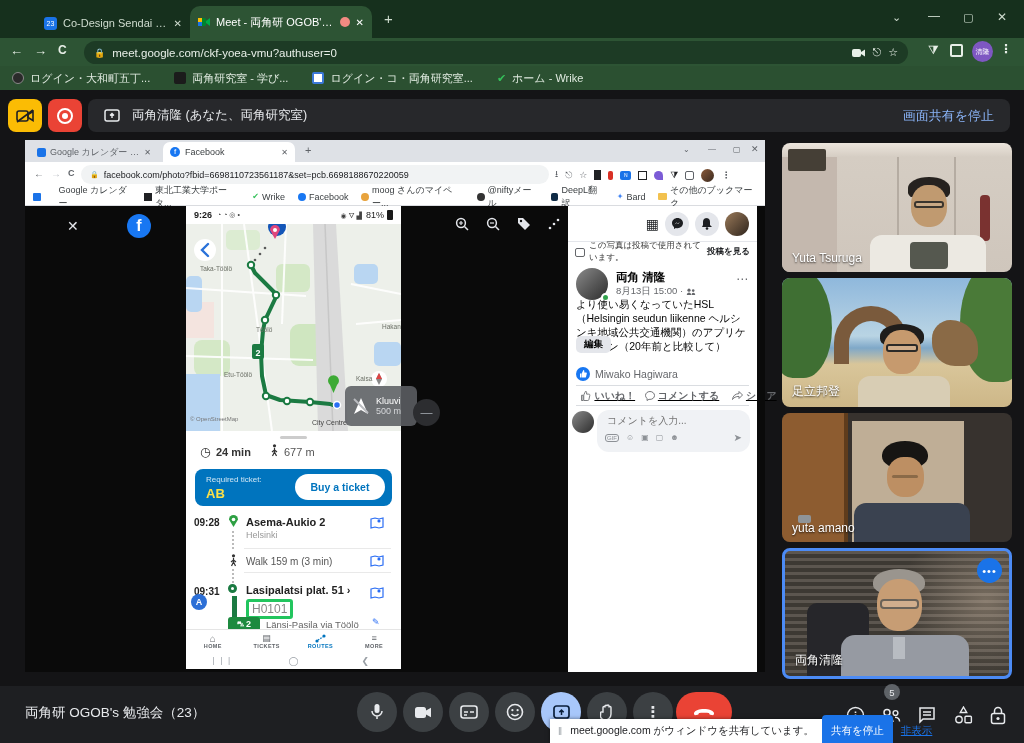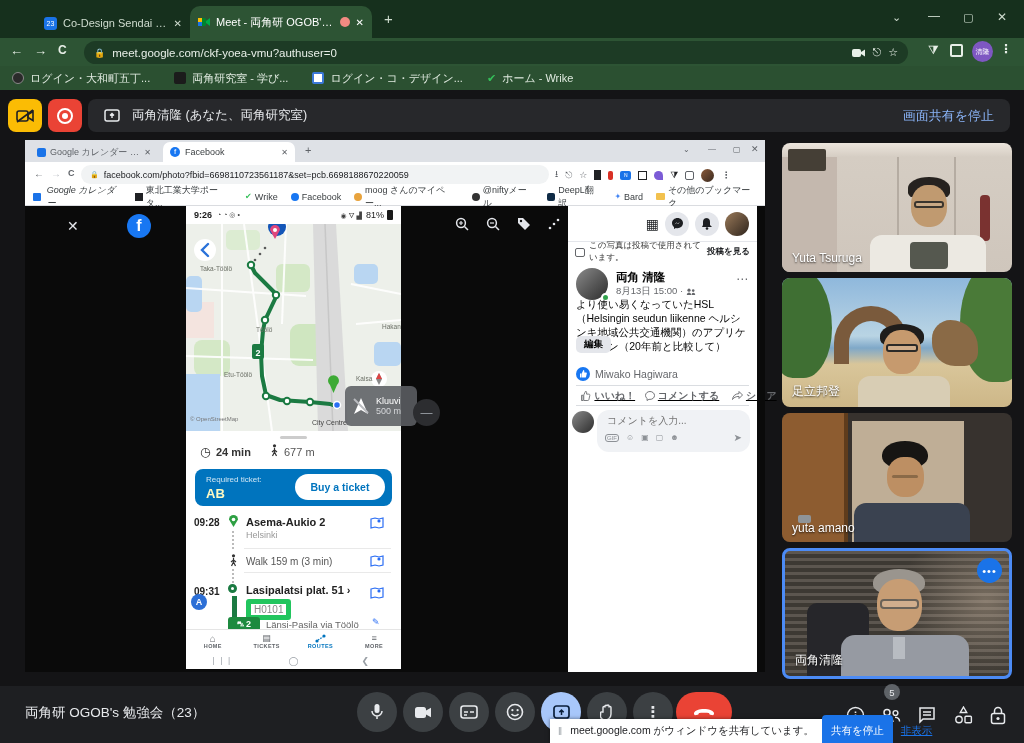--- a/index.html
+++ b/index.html
@@ -98,21 +98,21 @@
     <span class="f bmitem">
         <span style="width:12px;height:12px;border-radius:50%;background:#2a2a2a;border:1px solid #888;"></span>
         <span>ログイン・大和町五丁...</span>
       </span>
     <span class="f bmitem">
         <span style="width:12px;height:12px;background:#1b1b1b;border-radius:2px;"></span>
         <span>両角研究室 - 学び...</span>
       </span>
     <span class="f bmitem">
         <span style="width:12px;height:12px;background:#fff;border-radius:2px;border:2px solid #3b78d8;"></span>
-        <span>ログイン・コ・デザイン...</span>
+        <span>ログイン・コ・両角研究室...</span>
       </span>
     <span class="f bmitem">
         <span style="color:#35c05a;font-size:11px;font-weight:bold;">✔</span>
         <span>ホーム - Wrike</span>
       </span>
   </div>
 
   <div class="abs sq-btn" style="left:8px;background:#fbbc04;">
     <svg width="18" height="14" viewBox="0 0 18 14">
         <rect x="1" y="2" width="11" height="10" rx="2" fill="none" stroke="#202124" stroke-width="1.6"></rect>
@@ -170,21 +170,21 @@
         <span style="width:11px;height:9px;background:#1a73e8;border-radius:2px;color:#fff;font-size:5px;text-align:center;line-height:9px;">N</span>
         <span style="width:9px;height:9px;border:1.5px solid #202124;"></span>
         <span style="width:9px;height:9px;background:#7b5bd6;border-radius:50% 50% 0 50%;"></span>
         <span style="font-size:9px;color:#202124;">⧩</span>
         <span style="width:9px;height:9px;border:1.5px solid #5f6368;border-radius:2px;"></span>
         <span style="width:13px;height:13px;border-radius:50%;background:linear-gradient(135deg,#8a5a3a,#3a2a20);"></span>
         <span style="font-size:9px;color:#5f6368;font-weight:bold;">⋮</span>
       </div>
     </div>
     <div class="abs f ibm" style="gap:13px;padding:0 8px;">
-      <span class="f" style="gap:6px;font-style:italic;">
+      <span class="f" style="gap:18px;">
           <span style="width:8px;height:8px;background:#1a73e8;border-radius:1px;"></span>
           <span>Google カレンダー</span>
         </span>
       <span class="f" style="gap:3px;">
           <span style="width:8px;height:8px;background:#202124;"></span>
           <span>東北工業大学ポータ...</span>
         </span>
       <span class="f" style="gap:3px;">
           <span style="color:#35c05a;font-size:8px;">✔</span>
           <span>Wrike</span>
@@ -314,21 +314,21 @@
           <span class="abs" style="left:14px;top:14px;font-size:12px;color:#333;">◷</span>
           <span class="abs" style="left:30px;top:15px;font-size:11px;font-weight:bold;color:#333;">24 min</span>
           <svg class="abs" style="left:84px;top:13px;" width="9" height="13" viewBox="0 0 9 13">
               <circle cx="4.5" cy="1.8" r="1.6" fill="#333"></circle>
               <path d="M4.5 4v4M4.5 6l-2.5 2M4.5 6l2.5 2M4.5 8l-2 4M4.5 8l2 4" stroke="#333" stroke-width="1.2" fill="none"></path>
             </svg>
           <span class="abs" style="left:98px;top:15px;font-size:11px;color:#555;">677 m</span>
 
           <div class="abs" style="left:9px;top:38px;width:197px;height:37px;background:#0074be;border-radius:8px;">
             <span class="abs" style="left:11px;top:6px;font-size:8px;color:#cfe6f5;">Required ticket:</span>
-            <span class="abs" style="left:11px;top:17px;font-size:13px;font-weight:bold;color:#fef9c3;">AB</span>
+            <span class="abs" style="left:11px;top:17px;font-size:13px;font-weight:bold;color:#fde047;">AB</span>
             <span class="abs f" style="left:100px;top:5px;width:90px;height:26px;background:#fff;border-radius:14px;justify-content:center;font-size:10.5px;font-weight:bold;color:#0074be;">Buy a ticket</span>
           </div>
 
           <span class="abs" style="left:8px;top:86px;font-size:10px;font-weight:bold;color:#222;text-align:right;">09:28</span>
           <svg class="abs" style="left:42px;top:83px;" width="11" height="14" viewBox="0 0 11 14">
               <path d="M1 5.5a4.5 4.5 0 1 1 9 0 L5.5 13z" fill="#2ea043"></path>
               <circle cx="5.5" cy="5.5" r="1.8" fill="#fff"></circle>
             </svg>
           <span class="abs" style="left:60px;top:85px;font-size:11px;font-weight:bold;color:#222;">Asema-Aukio 2</span>
           <span class="abs" style="left:60px;top:99px;font-size:9px;color:#999;">Helsinki</span>
@@ -348,21 +348,21 @@
               <path d="M1 2l4-1 4 1 4-1v9l-4 1-4-1-4 1z" fill="none" stroke="#2a6df4" stroke-width="1.2"></path>
               <circle cx="9" cy="4" r="1.6" fill="#2a6df4"></circle>
             </svg>
           <div class="abs" style="left:46px;top:138px;height:14px;border-left:2px dotted #bbb;"></div>
           <div class="sheet-div" style="top:141px;"></div>
 
           <span class="abs" style="left:8px;top:155px;font-size:10px;font-weight:bold;color:#222;">09:31</span>
           <div class="abs" style="left:42px;top:153px;width:9px;height:9px;border-radius:50%;background:#fff;border:3px solid #1b7a42;"></div>
           <div class="abs" style="left:46px;top:165px;width:5px;height:33px;background:#1b7a42;"></div>
           <span class="abs" style="left:60px;top:153px;font-size:11px;font-weight:bold;color:#222;">Lasipalatsi plat. 51 ›</span>
-          <span class="abs" style="left:60px;top:168px;font-size:10px;color:#888;border:5px solid #22c55e;border-radius:3px;padding:0 3px;">H0101</span>
+          <span class="abs" style="left:60px;top:168px;font-size:12px;color:#888;border:3px solid #22c55e;border-radius:3px;padding:0 3px;">H0101</span>
           <svg class="abs" style="left:184px;top:156px;" width="14" height="12" viewBox="0 0 14 12">
               <path d="M1 2l4-1 4 1 4-1v9l-4 1-4-1-4 1z" fill="none" stroke="#2a6df4" stroke-width="1.2"></path>
               <circle cx="9" cy="4" r="1.6" fill="#2a6df4"></circle>
             </svg>
 
           <div class="abs f" style="left:5px;top:163px;width:16px;height:16px;border-radius:50%;background:#2c6fd6;color:#fff;font-size:9px;font-weight:bold;justify-content:center;">A</div>
 
           <div class="abs f" style="left:42px;top:186px;width:32px;height:14px;background:#1d8a3f;border-radius:3px;color:#fff;font-size:9px;font-weight:bold;justify-content:center;gap:2px;">
               <span style="font-size:7px;">⛍</span>
               <span>2</span>

